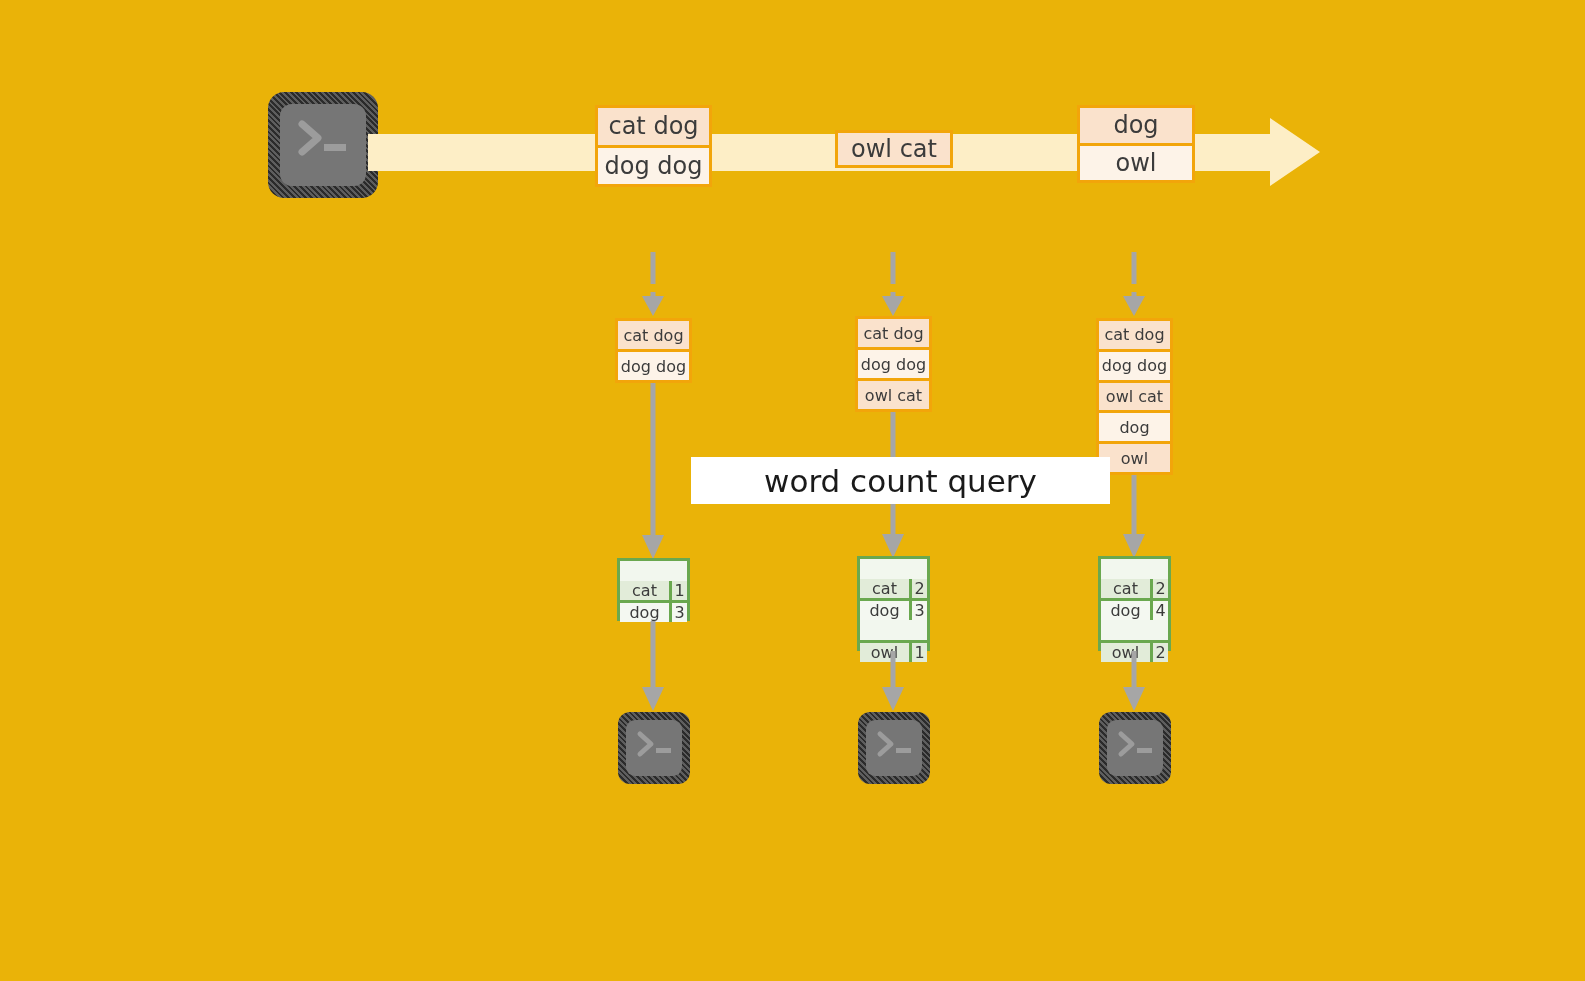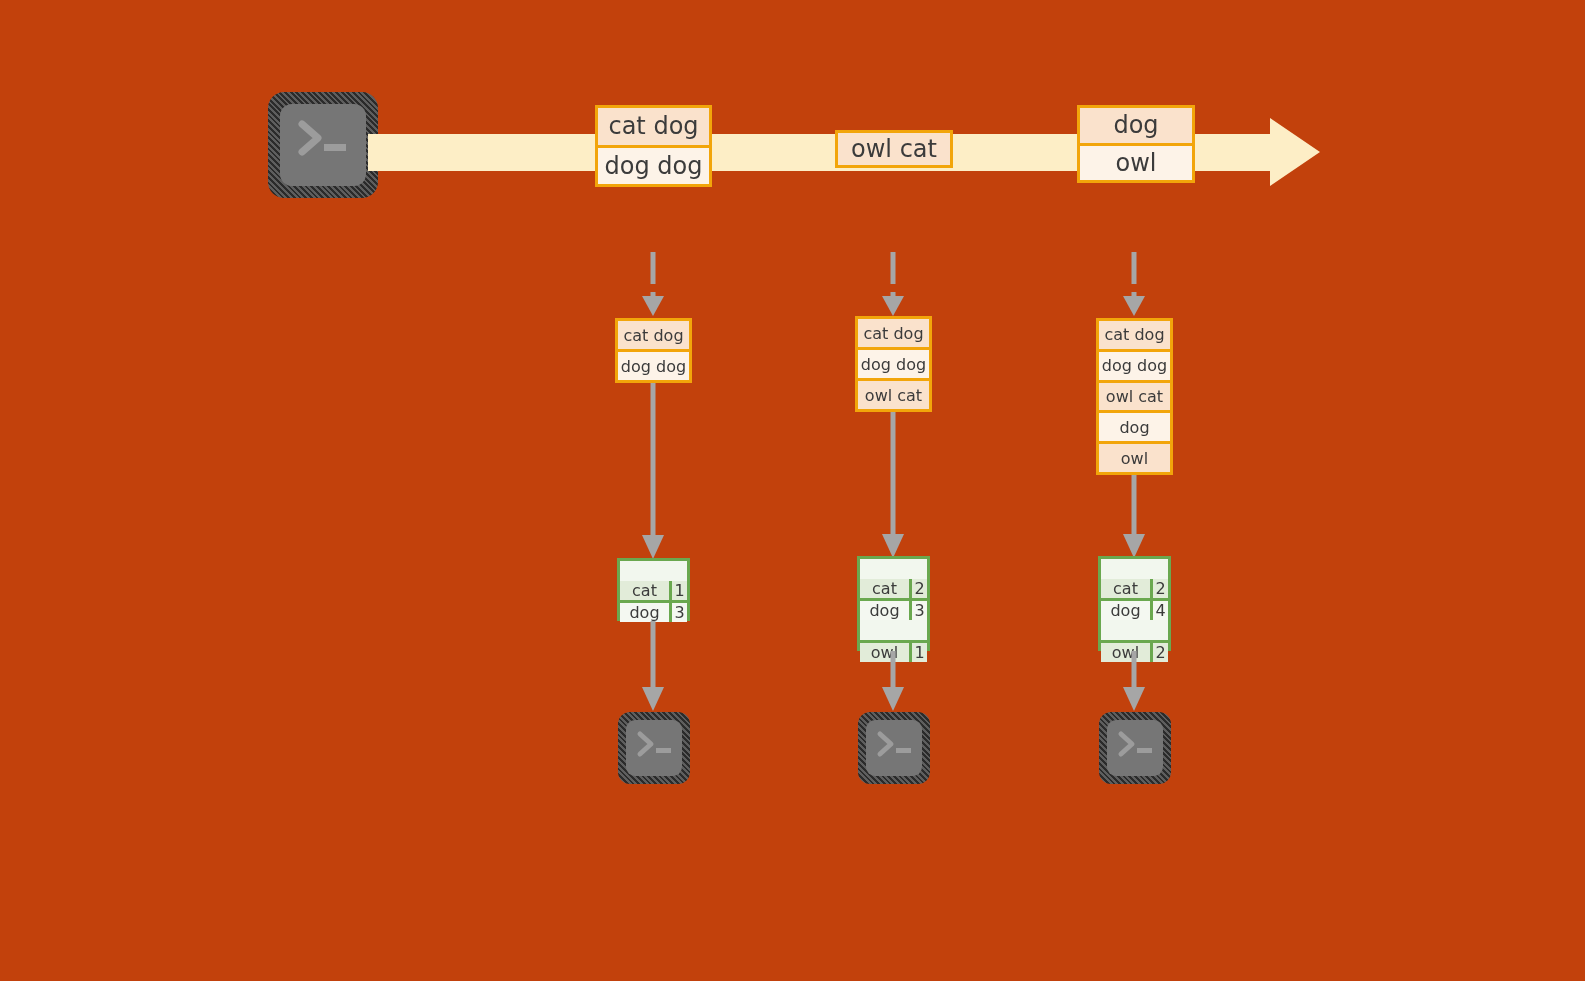--- a/index.html
+++ b/index.html
@@ -4,21 +4,21 @@
 <style>
   html, body {
     margin: 0;
     padding: 0;
     background: #000000;
   }
   #stage {
     position: relative;
     width: 1585px;
     height: 981px;
-    background: #c2410c;
+    background: #eab308;
     font-family: "DejaVu Sans", "Liberation Sans", sans-serif;
     overflow: hidden;
   }
 
   
   .terminal {
     position: absolute;
     box-sizing: border-box;
     background-image:
       repeating-linear-gradient(45deg,
@@ -299,14 +299,17 @@
   </div>
 
   <div class="terminal" style="left:1099px; top:712px; width:72px; height:72px; border-radius:12px;">
     <div class="inner" style="left:8px; top:8px; right:8px; bottom:8px; border-radius:9px;"></div>
     <svg style="left:0; top:0;" width="72" height="72" viewBox="0 0 72 72">
       <path d="M22 22 L33 32 L22 42" fill="none" stroke="#9c9c9c" stroke-width="5" stroke-linecap="round" stroke-linejoin="round"></path>
       <rect x="38" y="36" width="15" height="5" fill="#9c9c9c"></rect>
     </svg>
   </div>
 
+  <div class="banner" style="left:691px; top:457px; width:419px; height:47px;">
+    <span>word count query</span>
+  </div>
 
 </div>
 
 </body></html>

